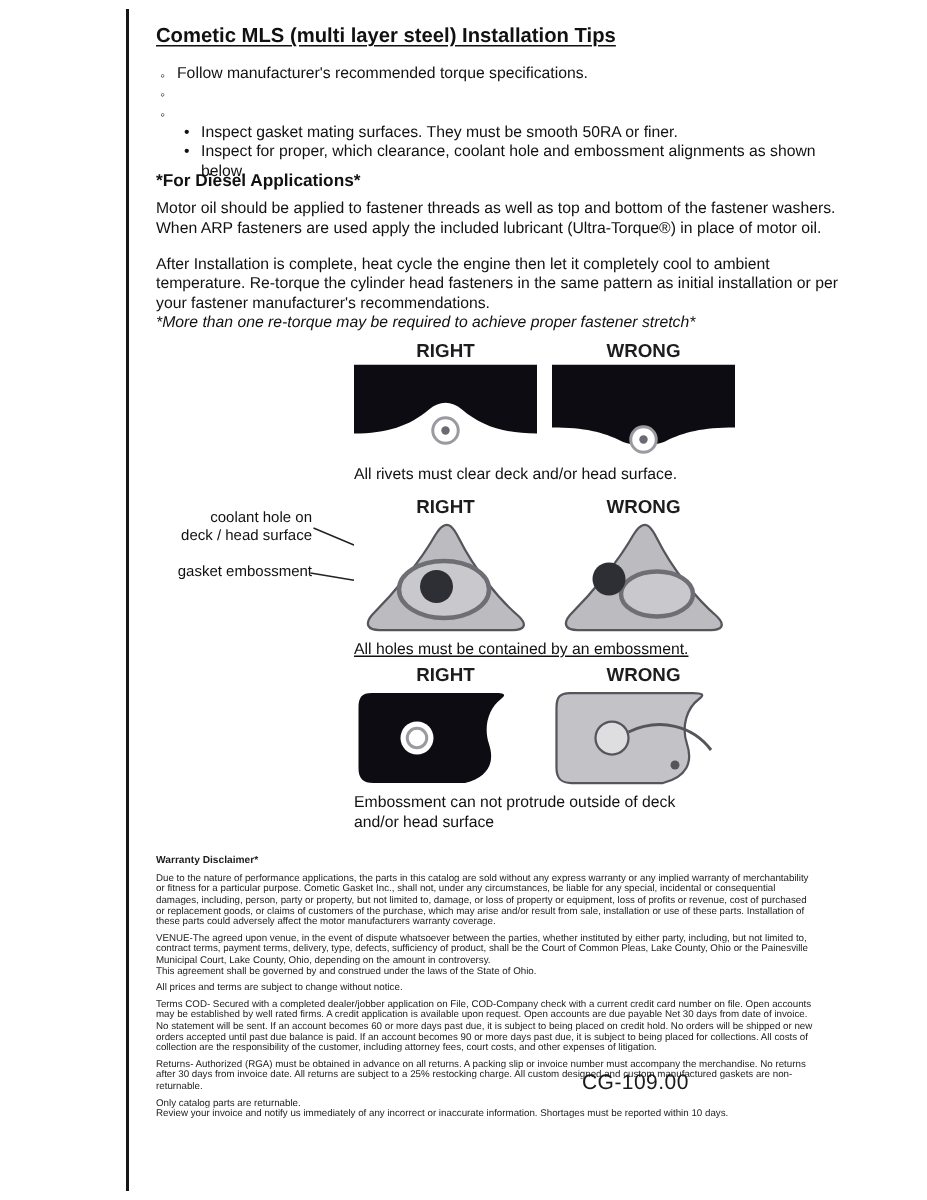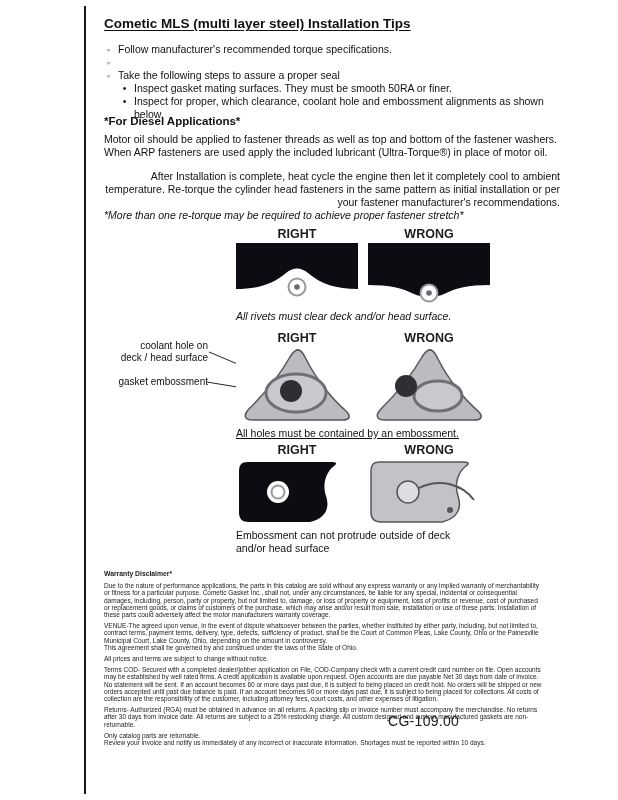--- a/index.html
+++ b/index.html
@@ -16,21 +16,21 @@
 
   .bullets { left:104px; top:43px; width:468px; font-size:10.5px; line-height:13px; }
   .b-row { display:flex; gap:5px; align-items:flex-start; }
   .b-row.sub { margin-left:16px; }
   .marker { flex:none; width:9px; text-align:center; }
   .marker.open { font-size:9px; position:relative; top:0.5px; }
 
   .diesel-h { left:104px; top:115px; font-size:11.5px; font-weight:bold; }
   .para { left:104px; width:456px; font-size:10.5px; line-height:13px; }
   .p1 { top:133px; }
-  .p2 { top:170px;text-align:right; }
+  .p2 { top:170px; }
   .note { left:104px; top:209px; font-size:10.5px;font-style:italic; }
 
   .fig-label { width:122px; text-align:center; font-size:12.5px; color:#1d1d1d;font-weight:bold; }
   .fig { width:122px; }
   .fig svg { display:block; width:100%; height:100%; }
   .caption { font-size:10.5px; line-height:12.5px; }
   .pre { white-space:pre-line; }
 
   .callout { font-size:10px; line-height:11.5px; text-align:right; white-space:pre-line; color:#111; }
 
@@ -51,21 +51,20 @@
   <div class="abs bullets">
     <div class="b-row">
       <span class="marker open">◦</span>
       <span>Follow manufacturer's recommended torque specifications.</span>
     </div>
     <div class="b-row">
       <span class="marker open">◦</span>
     </div>
     <div class="b-row">
       <span class="marker open">◦</span>
-      <span>Take the following steps to assure a proper seal</span>
     </div>
     <div class="b-row sub">
       <span class="marker">•</span>
       <span>Inspect gasket mating surfaces.  They must be smooth 50RA or finer.</span>
     </div>
     <div class="b-row sub">
       <span class="marker">•</span>
       <span>Inspect for proper, which clearance, coolant hole and embossment alignments as shown below.</span>
     </div>
   </div>
@@ -87,21 +86,21 @@
     </svg>
   </div>
   <div class="abs fig" style="left:368px; top:243px; height:62px;">
     <svg viewBox="0 0 122 62">
       <rect width="122" height="62" fill="#ffffff"></rect>
       <path d="M0,0 H122 V42 C100,42 88,45 76,51 C69,54.5 53,54.5 46,51 C34,45 22,42 0,42 Z" fill="#0c0c12"></path>
       <circle cx="61" cy="50" r="8.5" fill="#ffffff" stroke="#9a9aa0" stroke-width="2"></circle>
       <circle cx="61" cy="50" r="2.8" fill="#6a6a72"></circle>
     </svg>
   </div>
-  <p class="abs caption" style="left:236px; top:310px; width:300px;font-style:italic;">All rivets must clear deck and/or head surface.</p>
+  <p class="abs caption" style="left:236px; top:310px; width:300px;">All rivets must clear deck and/or head surface.</p>
 
   <div class="abs fig-label" style="left:236px; top:331px;">RIGHT</div>
   <div class="abs fig-label" style="left:368px; top:331px;">WRONG</div>
 
   <div class="abs callout" style="left:118px; top:340px; width:90px;">coolant hole on
 deck / head surface</div>
   <div class="abs callout" style="left:110px; top:376px; width:98px;">gasket embossment</div>
   <div class="abs" style="left:205px; top:344px; width:100px; height:55px;">
     <svg viewBox="0 0 100 55" width="100" height="55">
       <line x1="4" y1="8" x2="80" y2="40" stroke="#222" stroke-width="1"></line>

